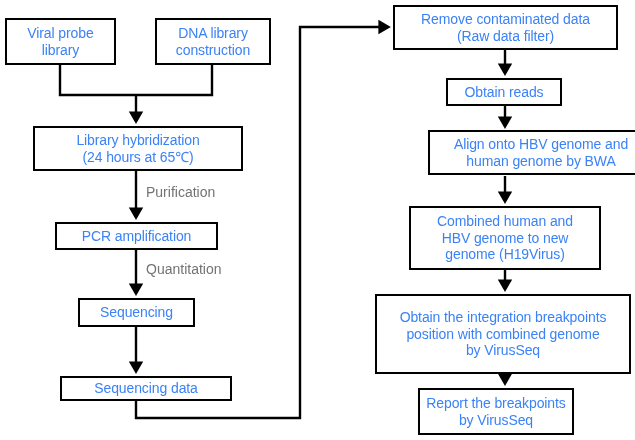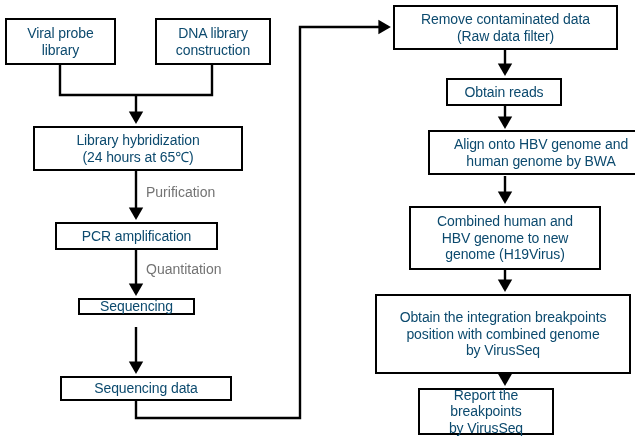--- a/index.html
+++ b/index.html
@@ -17,21 +17,21 @@
   }
   .node {
     position: absolute;
     box-sizing: border-box;
     border: 2px solid #000000;
     background: #ffffff;
     display: flex;
     align-items: center;
     justify-content: center;
     text-align: center;
-    color: #0c4a6e;
+    color: #3b82f6;
     font-size: 14px;
     line-height: 1.18;
     letter-spacing: -0.1px;
     z-index: 3;
     white-space: pre-line;
     padding: 0 3px;
   }
   .edge-label {
     position: absolute;
     color: #737373;
@@ -89,36 +89,36 @@
 
   <div class="node" style="left:33px;  top:126px; width:210px; height:45px;">Library hybridization
 (24 hours at 65℃)</div>
 
   <div class="edge-label" style="left:146px; top:185px;">Purification</div>
 
   <div class="node" style="left:55px;  top:222px; width:163px; height:28px;">PCR amplification</div>
 
   <div class="edge-label" style="left:146px; top:262px;">Quantitation</div>
 
-  <div class="node" style="left:78px;  top:298px; width:117px; height:17px;">Sequencing</div>
+  <div class="node" style="left:78px;  top:298px; width:117px; height:29px;">Sequencing</div>
 
   <div class="node" style="left:60px;  top:376px; width:172px; height:25px;">Sequencing data</div>
 
   <div class="node" style="left:393px; top:5px;   width:225px; height:45px;">Remove contaminated data
 (Raw data filter)</div>
 
   <div class="node" style="left:446px; top:78px;  width:116px; height:28px;">Obtain reads</div>
 
   <div class="node" style="left:392px; top:130px; width:226px; height:45px;margin-left:36px;">Align onto HBV genome and
 human genome by BWA</div>
 
   <div class="node" style="left:409px; top:206px; width:192px; height:64px;">Combined human and
 HBV genome to new
 genome (H19Virus)</div>
 
   <div class="node" style="left:375px; top:294px; width:256px; height:80px;">Obtain the integration breakpoints
 position with combined genome
 by VirusSeq</div>
 
-  <div class="node" style="left:418px; top:388px; width:136px; height:47px;">Report the breakpoints
+  <div class="node" style="left:418px; top:388px; width:156px; height:47px;">Report the breakpoints
 by VirusSeq</div>
 
 </div>
 
 </body></html>

